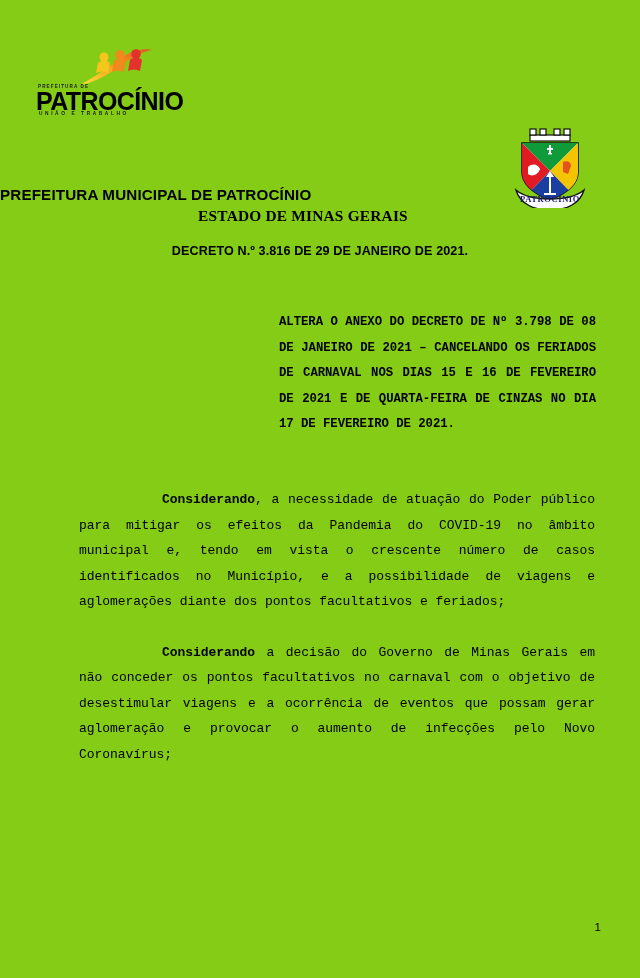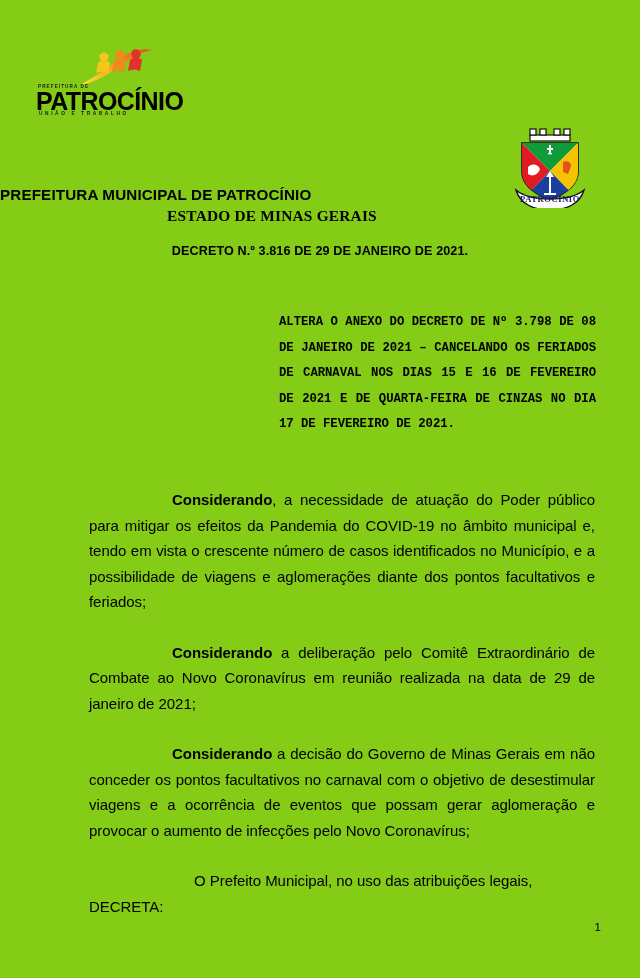--- a/index.html
+++ b/index.html
@@ -95,20 +95,21 @@
   .title-sub {
     position: absolute;
     left: 0;
     top: 207px;
     width: 544px;
     text-align: center;
     font-family: "Liberation Serif", serif;
     font-size: 15.4px;
     font-weight: bold;
     letter-spacing: 0.2px;
+    padding-left: 31px;
   }
   .decree-line {
     position: absolute;
     left: 0;
     top: 244px;
     width: 640px;
     text-align: center;
     font-family: "Liberation Sans", sans-serif;
     font-size: 12.6px;
     font-weight: bold;
@@ -131,23 +132,23 @@
   .ementa span { display: inline; }
 
   
   .body-wrap {
     position: absolute;
     left: 75px;
     top: 487px;
     width: 520px;
   }
   p.para {
-    margin: 0 0 25px 14px;
-    font-family: Liberation Sans, sans-serif;
-    font-size: 15px;
+    margin: 0 0 25px 4px;
+    font-family: Liberation Mono, monospace;
+    font-size: 13px;
     line-height: 25.5px;
     text-align: justify;
     text-indent: 83px;
     letter-spacing: -0.05px;
   }
   p.para.last {
     text-indent: 105px;
     text-align: left;
     margin-bottom: 0;
   }
@@ -252,23 +253,19 @@
 
   <div class="ementa">
     <span>ALTERA O ANEXO DO DECRETO DE Nº 3.798 DE 08 DE JANEIRO DE 2021 – CANCELANDO OS FERIADOS DE CARNAVAL NOS DIAS 15 E 16 DE FEVEREIRO DE 2021 E DE QUARTA-FEIRA DE CINZAS NO DIA 17 DE FEVEREIRO DE 2021.</span>
   </div>
 
   <div class="body-wrap">
     <p class="para">
       <b>Considerando</b><span>, a necessidade de atuação do Poder público para mitigar os efeitos da Pandemia do COVID-19 no âmbito municipal e, tendo em vista o crescente número de casos identificados no Município, e a possibilidade de viagens e aglomerações diante dos pontos facultativos e feriados;</span>
     </p>
     <p class="para">
-      <b>Considerando</b><span> a deliberação pelo Comitê Extraordinário de Combate ao Novo Coronavírus em reunião realizada na data de 29 de janeiro de 2021;</span>
-    </p>
-    <p class="para">
       <b>Considerando</b><span> a decisão do Governo de Minas Gerais em não conceder os pontos facultativos no carnaval com o objetivo de desestimular viagens e a ocorrência de eventos que possam gerar aglomeração e provocar o aumento de infecções pelo Novo Coronavírus;</span>
     </p>
-    <p class="para last">O Prefeito Municipal, no uso das atribuições legais, DECRETA:</p>
   </div>
 
   <div class="page-number">1</div>
 
 </div>
 
 </body></html>

